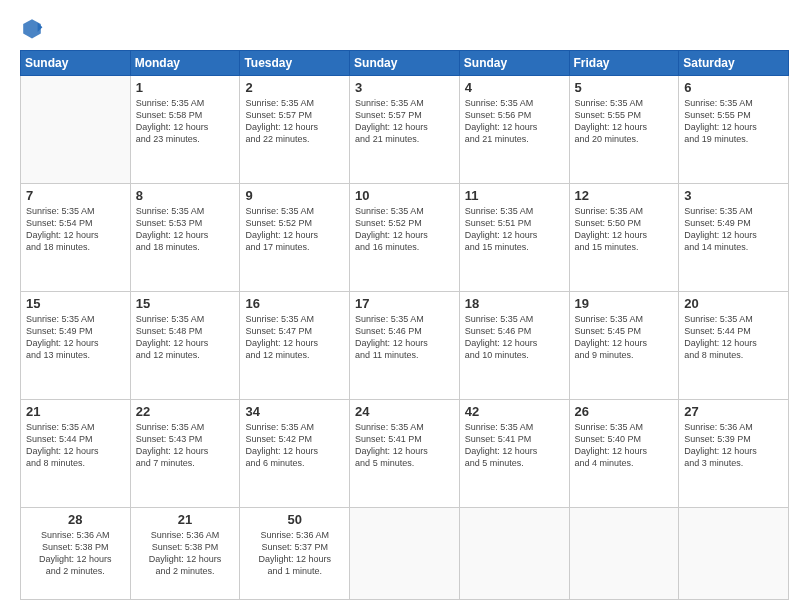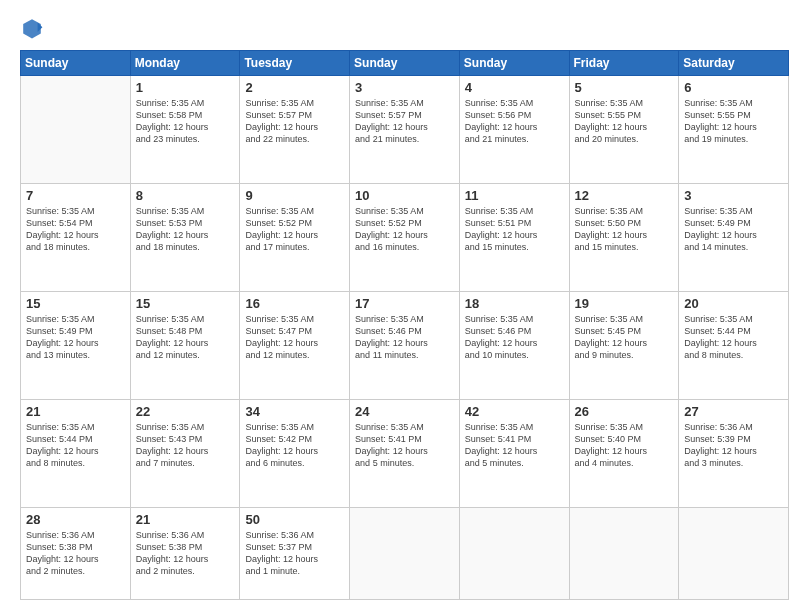--- a/index.html
+++ b/index.html
@@ -86,20 +86,21 @@
     .day-info {
       font-size: 9px;
       color: #444;
       line-height: 1.35;
     }
     .empty-cell {
       background: #f9f9f9;
     }
     .last-row td {
       height: 75px;
+      text-align: center;
     }
   </style>
 </head>
 <body>
 
 <div class="page">
   <div class="header">
     <div class="logo">
       <svg class="logo-icon" viewBox="0 0 30 30">
         <polygon points="15,4 26,10 26,22 15,28 4,22 4,10" fill="#2a6ebb" opacity="0.85"></polygon>

